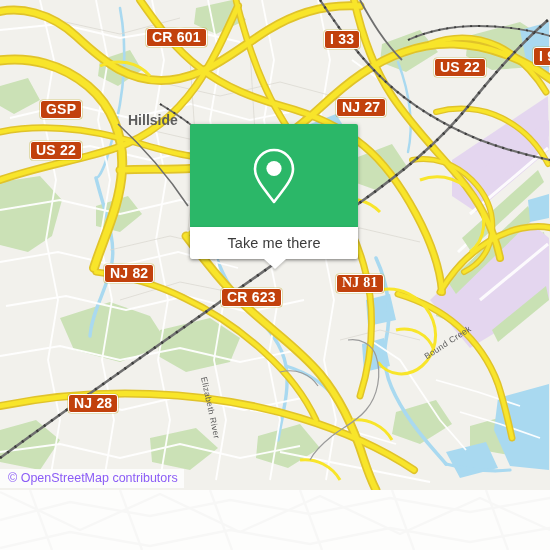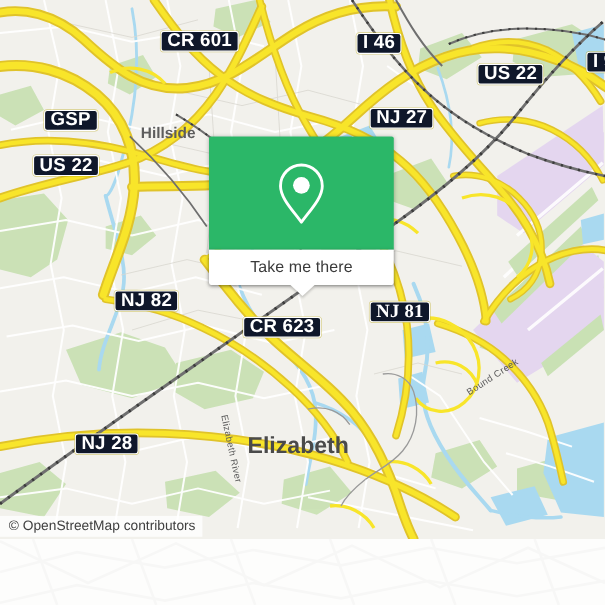--- a/index.html
+++ b/index.html
@@ -10,25 +10,25 @@
   }
   #app{position:relative;width:550px;height:550px;overflow:hidden;background:#fff;}
 
   
   #map{position:absolute;left:0;top:0;width:550px;height:490px;overflow:hidden;background:#f2f1ec;}
   #map svg{display:block;}
 
   
   .shield{
     position:absolute;
-    background:#0f172a;
+    background:#c2410c;
     border:1.6px solid #ffffff;
     border-radius:3px;
     color:#ffffff;
-    font-size:17px;
+    font-size:14px;
     font-weight:bold;
     line-height:14px;
     padding:1px 5px 2px 5px;
     white-space:nowrap;
     box-shadow:0 0 0 0.6px rgba(180,160,0,.45);
     letter-spacing:.2px;
   }
   .place-label{
     position:absolute;
     color:#6b6b6b;
@@ -42,21 +42,21 @@
     color:#5a5a5a;
     font-size:8.5px;
     white-space:nowrap;
     letter-spacing:.4px;
   }
 
   
   #attribution{
     position:absolute;left:0;top:469px;
     background:rgba(255,255,255,.78);
-    color:#404040;
+    color:#8b5cf6;
     font-size:12.5px;
     line-height:19px;
     padding:0 6px 0 8px;
     white-space:nowrap;
   }
 
   
   #popup{position:absolute;left:190px;top:124px;width:168px;}
   #popup-head{
     height:103px;width:100%;
@@ -273,33 +273,32 @@
 
         <g stroke="#9a9a9a" stroke-width="1.2" fill="none">
           <path d="M348 340 C360 338 372 344 376 356 C382 374 378 396 366 410 C356 422 342 428 332 436"></path>
           <path d="M332 436 C322 444 314 452 310 460"></path>
           <path d="M280 372 C296 368 310 374 318 386"></path>
         </g>
       </g>
     </svg>
 
     <div class="shield" style="left:146px;top:28px;">CR 601</div>
-    <div class="shield" style="left:324px;top:30px;">I 46</div>
+    <div class="shield" style="left:324px;top:30px;">I 33</div>
     <div class="shield" style="left:40px;top:64px;margin-top:36px;">GSP</div>
     <div class="shield" style="left:434px;top:58px;">US 22</div>
     <div class="shield" style="left:533px;top:47px;">I 95</div>
     <div class="shield" style="left:336px;top:98px;">NJ 27</div>
     <div class="shield" style="left:30px;top:141px;">US 22</div>
     <div class="shield" style="left:104px;top:264px;">NJ 82</div>
     <div class="shield" style="left:221px;top:288px;">CR 623</div>
     <div class="shield" style="left:336px;top:274px;font-family:Liberation Serif, serif;">NJ 81</div>
     <div class="shield" style="left:68px;top:394px;">NJ 28</div>
 
     <div class="place-label place-city" style="left:128px;top:112px;">Hillside</div>
-    <div class="place-label place-major" style="left:225px;top:394px;">Elizabeth</div>
 
     <div class="water-label" style="left:204px;top:372px;transform:rotate(78deg);transform-origin:left center;">Elizabeth River</div>
     <div class="water-label" style="left:425px;top:352px;transform:rotate(-33deg);transform-origin:left center;">Bound Creek</div>
 
     <div id="popup">
       <div id="popup-head">
         <svg width="46" height="58" viewBox="0 0 46 58">
           <path d="M23 3 C12.5 3 4 11.5 4 22 C4 33 15 44 23 55 C31 44 42 33 42 22 C42 11.5 33.5 3 23 3 Z" fill="none" stroke="#ffffff" stroke-width="2.6" stroke-linejoin="round"></path>
           <circle cx="23" cy="21.5" r="7.6" fill="#ffffff"></circle>
         </svg>

